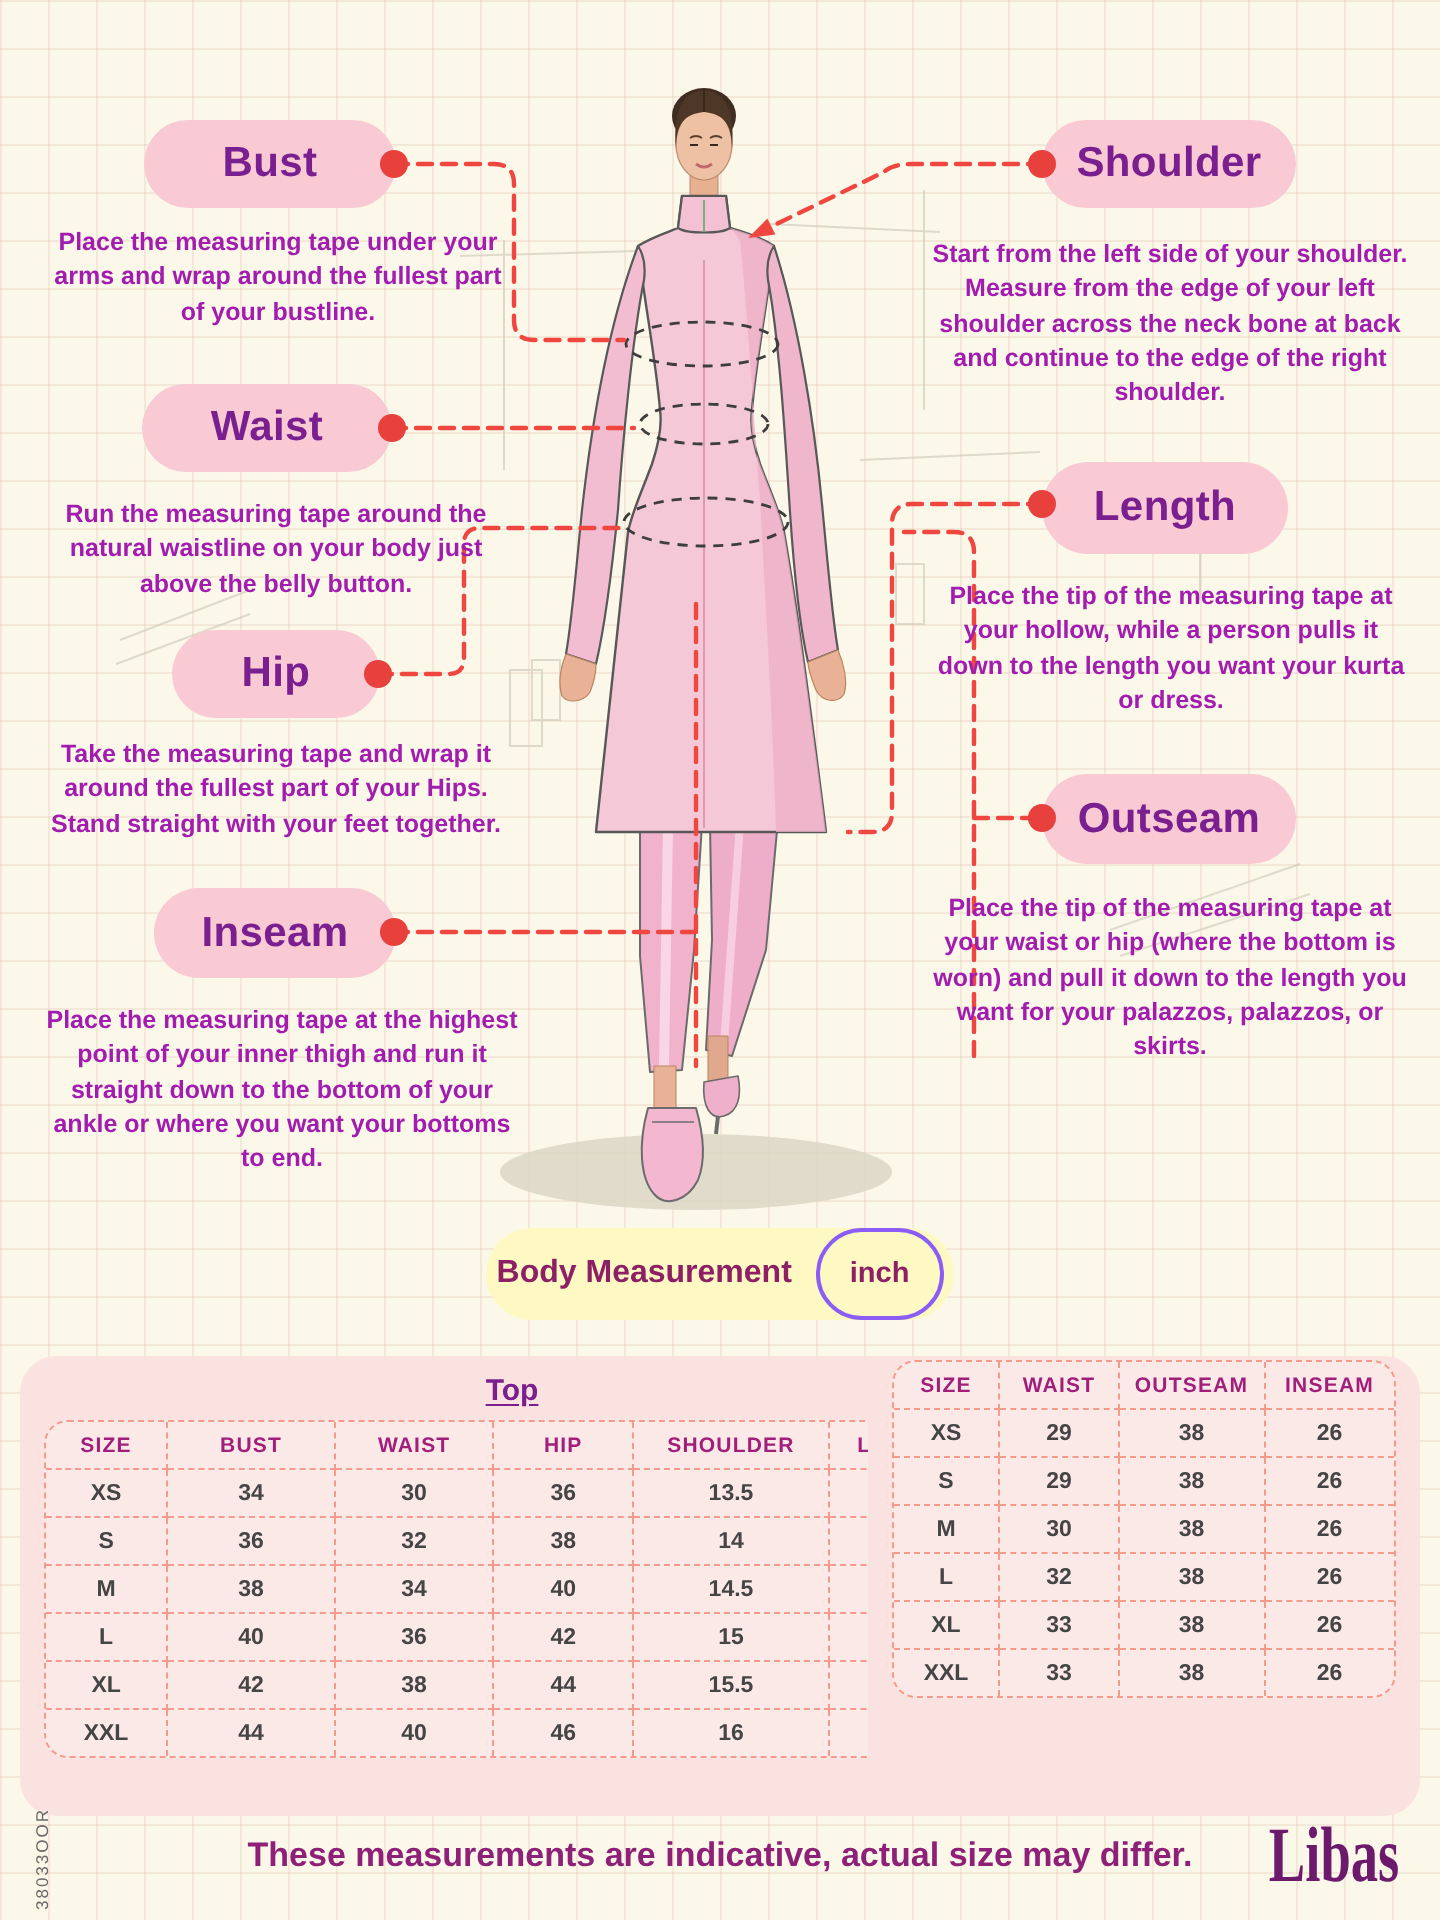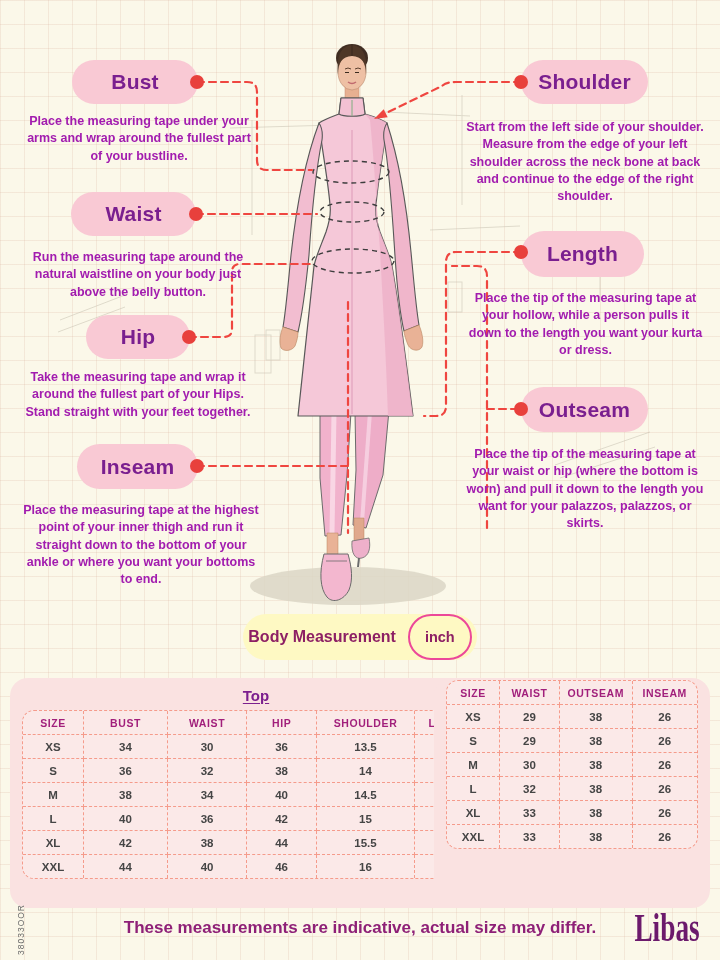--- a/index.html
+++ b/index.html
@@ -25,21 +25,21 @@
     font-size:12.5px;font-weight:600;line-height:1.38;
   }
   
   .unit-bar{
     position:absolute;left:243px;top:614px;width:234px;height:46px;z-index:2;
     background:#fef9c3;border-radius:999px;display:flex;align-items:center;
     justify-content:center;gap:12px;
   }
   .unit-bar .lbl{color:#8d2064;font-weight:800;font-size:16px;}
   .inch-pill{
-    border:2px solid #ec4899;border-radius:999px;padding:13px 15px;
+    border:2px solid #8b5cf6;border-radius:999px;padding:13px 15px;
     color:#8d2064;font-weight:800;font-size:14.5px;background:transparent;cursor:pointer;
   }
   
   .table-card{
     position:absolute;top:678px;height:230px;z-index:2;background:#fae2e1;
     border-radius:18px;padding:2px 12px 10px;box-sizing:border-box;
   }
   .table-card h3{
     margin:7px 0 6px;text-align:center;font-size:15px;font-weight:800;
     color:#7c1f8e;text-decoration:underline;text-underline-offset:2px;

